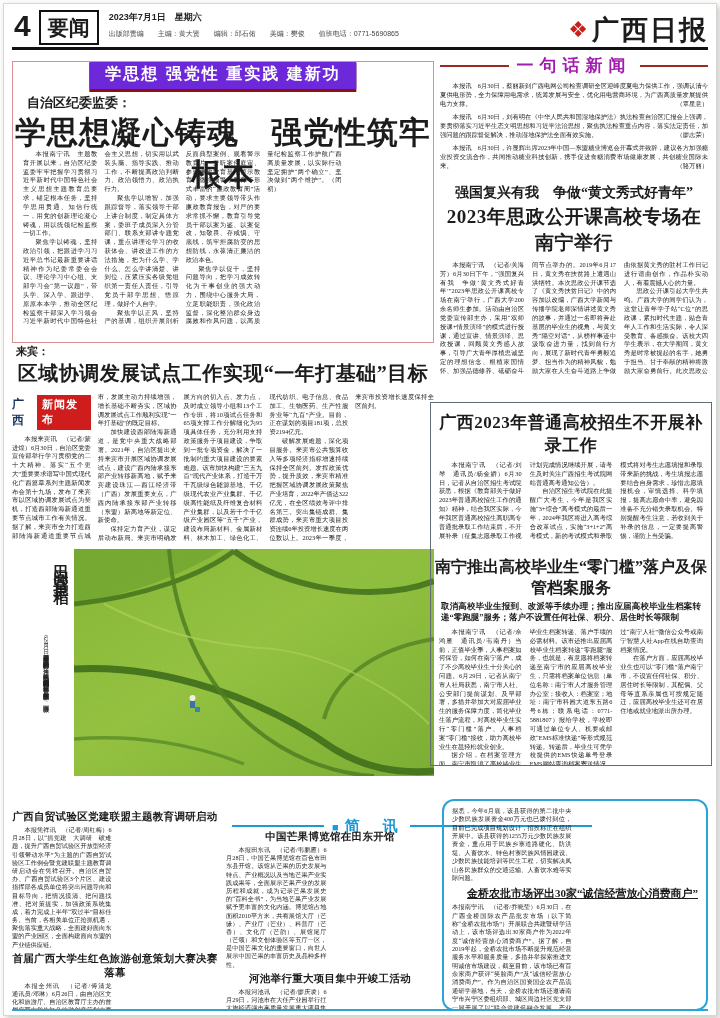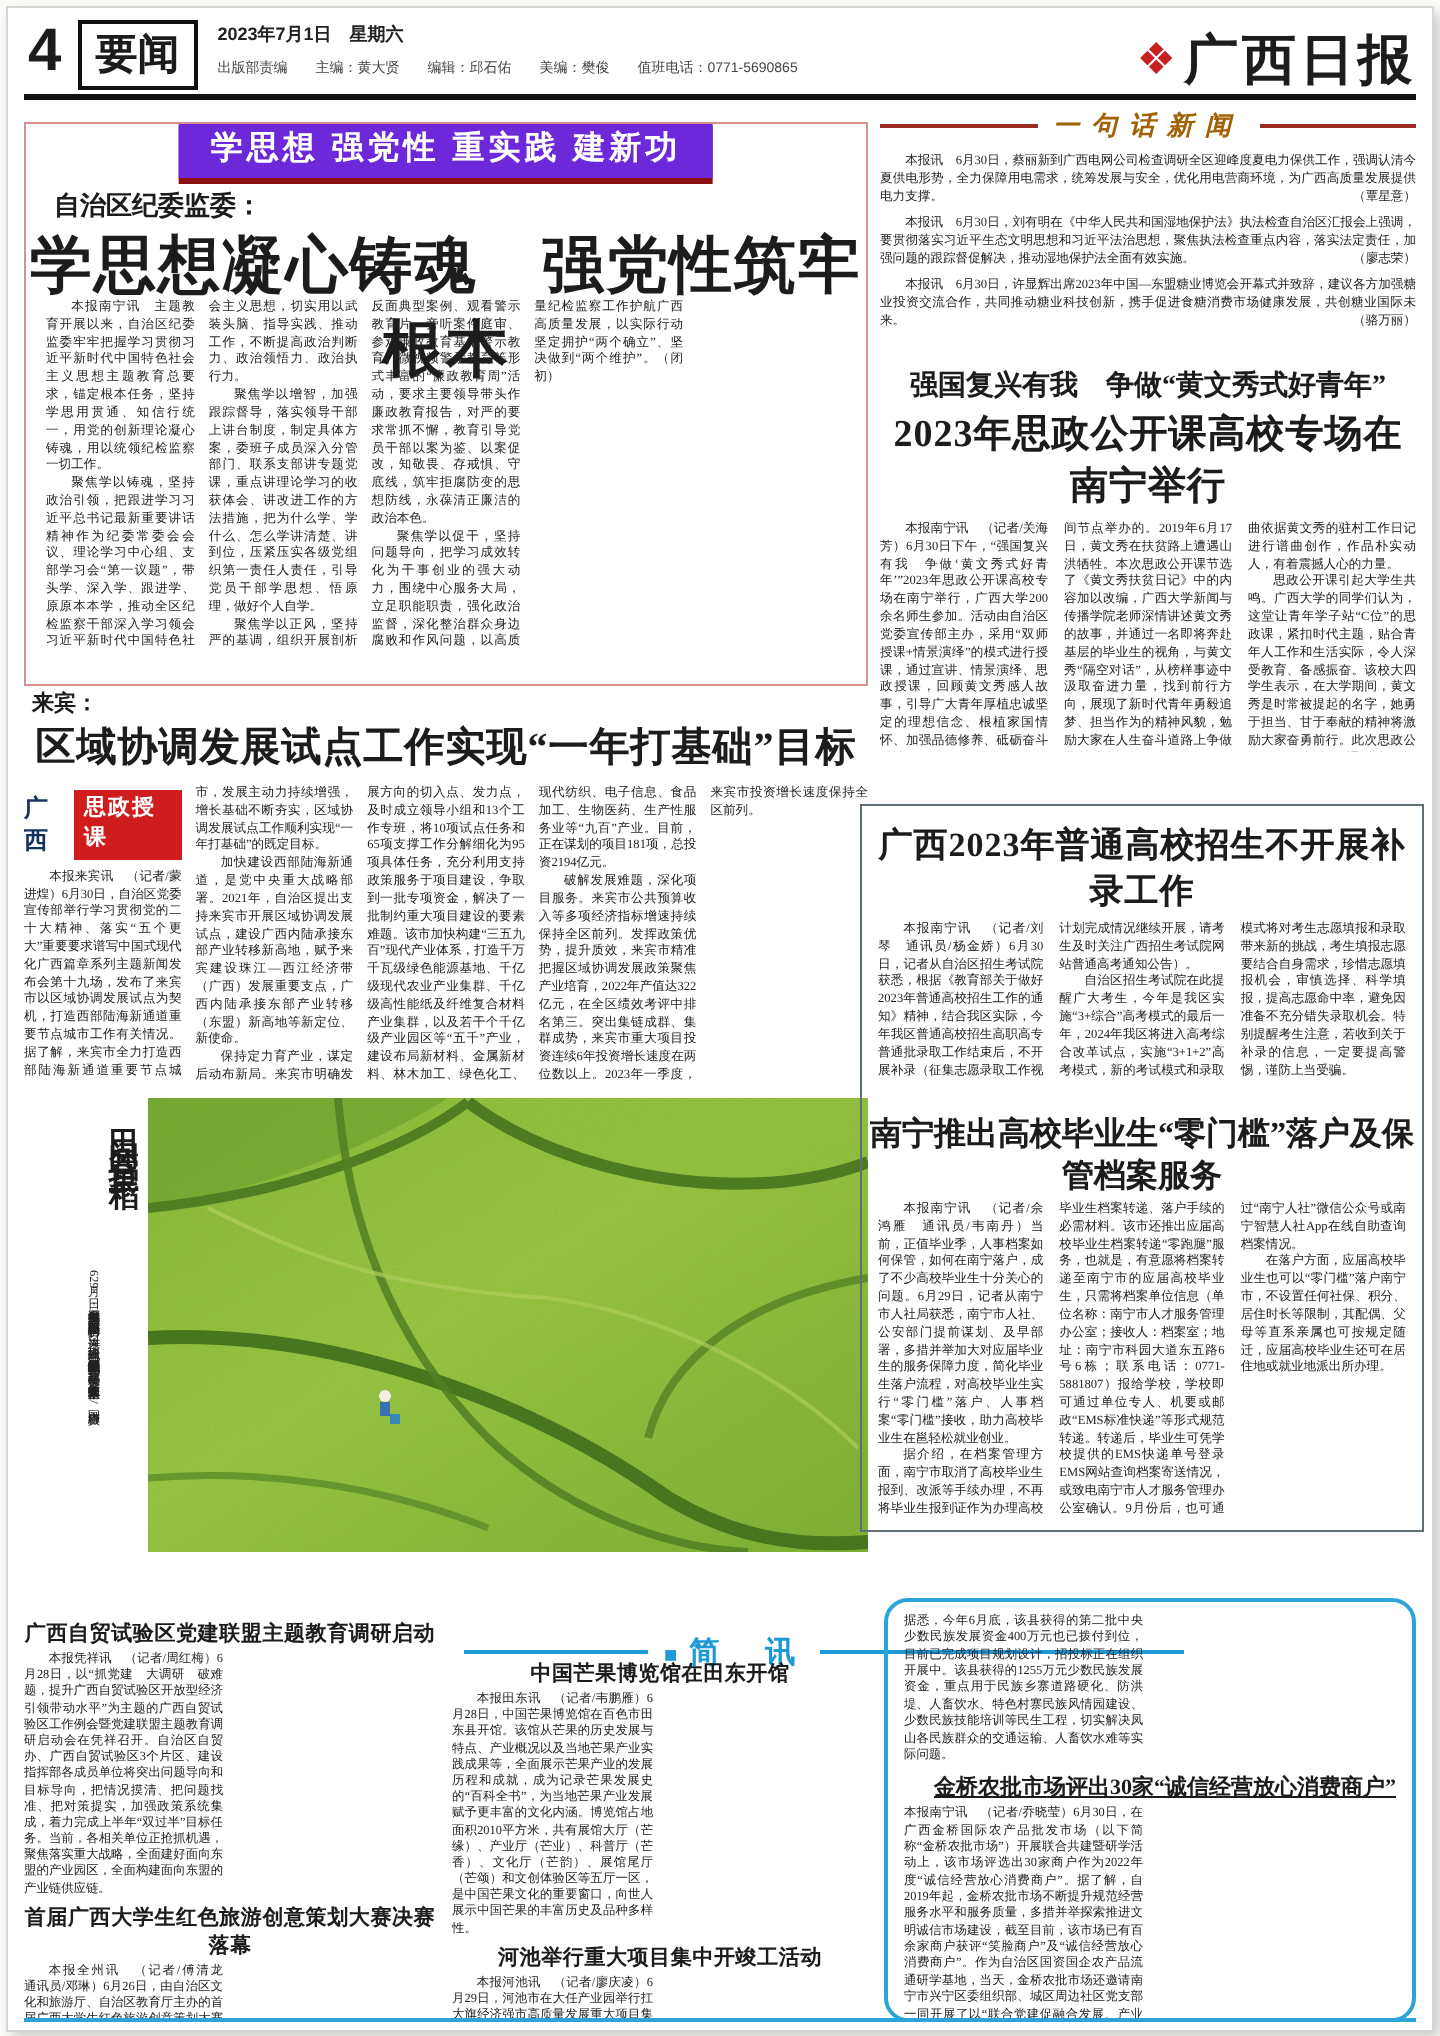--- a/index.html
+++ b/index.html
@@ -26,21 +26,21 @@
   
   .lead{left:8px;top:57px;width:420px;height:280px;border:1px solid #d89090;}
   .banner{position:absolute;left:50%;transform:translateX(-50%);top:-2px;background:#6d28d9;color:#fff;font-family:"Liberation Sans",sans-serif;font-weight:900;font-size:16px;letter-spacing:2px;padding:4px 16px;box-shadow:0 3px 0 #8d0f0f;white-space:nowrap;}
   .lead-kicker{position:absolute;left:14px;top:32px;font-size:13px;font-weight:bold;}
   .lead-head{position:absolute;left:0;top:50px;width:100%;text-align:center;font-family:"Liberation Sans",sans-serif;font-weight:900;font-size:31px;letter-spacing:1px;}
   .lead-body{position:absolute;left:10px;top:88px;width:400px;height:184px;}
   
   .osn{left:436px;top:50px;width:268px;height:127px;}
   .osn-titlerow{display:flex;align-items:center;margin-bottom:5px;}
   .osn-line{flex:1;height:2px;background:#9c2a24;}
-  .osn-title{color:#a16207;font-weight:bold;font-size:13px;letter-spacing:6px;padding:0 8px;white-space:nowrap;font-style:italic;}
+  .osn-title{color:#a21caf;font-weight:bold;font-size:17px;letter-spacing:6px;padding:0 8px;white-space:nowrap;}
   .osn-item{font-size:6.3px;line-height:1.42;text-align:justify;text-indent:2em;margin-bottom:4px;color:#222;}
   .byline{float:right;}
   
   .sz{left:436px;top:180px;width:268px;height:192px;}
   .sz-kicker{text-align:center;font-weight:bold;font-size:14px;margin-bottom:2px;}
   .sz-head{text-align:center;font-weight:900;font-size:19px;letter-spacing:.5px;margin-bottom:5px;}
   .sz-body{height:142px;}
   
   .lb{left:8px;top:340px;width:422px;height:203px;}
   .lb-kicker{font-size:11px;font-weight:bold;margin-left:4px;}
@@ -135,21 +135,21 @@
         <p>思政公开课引起大学生共鸣。广西大学的同学们认为，这堂让青年学子站“C位”的思政课，紧扣时代主题，贴合青年人工作和生活实际，令人深受教育、备感振奋。该校大四学生表示，在大学期间，黄文秀是时常被提起的名字，她勇于担当、甘于奉献的精神将激励大家奋勇前行。此次思政公开课知识视频可通过广西视听、央视频等App观看。</p>
       </div>
   </div>
 
   <div class="abs lb">
     <div class="lb-kicker">来宾：</div>
     <div class="lb-head">区域协调发展试点工作实现“一年打基础”目标</div>
     <div class="lb-body body-sm cols5">
       <div class="brand">
         <span class="brand-prefix">广西</span>
-        <span class="brand-label">思政授课</span>
+        <span class="brand-label">新闻发布</span>
       </div>
       <div>
           <p>本报来宾讯　（记者/蒙进煌）6月30日，自治区党委宣传部举行学习贯彻党的二十大精神、落实“五个更大”重要要求谱写中国式现代化广西篇章系列主题新闻发布会第十九场，发布了来宾市以区域协调发展试点为契机，打造西部陆海新通道重要节点城市工作有关情况。据了解，来宾市全力打造西部陆海新通道重要节点城市，发展主动力持续增强，增长基础不断夯实，区域协调发展试点工作顺利实现“一年打基础”的既定目标。</p>
           <p>加快建设西部陆海新通道，是党中央重大战略部署。2021年，自治区提出支持来宾市开展区域协调发展试点，建设广西内陆承接东部产业转移新高地，赋予来宾建设珠江—西江经济带（广西）发展重要支点，广西内陆承接东部产业转移（东盟）新高地等新定位、新使命。</p>
           <p>保持定力育产业，谋定后动布新局。来宾市明确发展方向的切入点、发力点，及时成立领导小组和13个工作专班，将10项试点任务和65项支撑工作分解细化为95项具体任务，充分利用支持政策服务于项目建设，争取到一批专项资金，解决了一批制约重大项目建设的要素难题。该市加快构建“三五九百”现代产业体系，打造千万千瓦级绿色能源基地、千亿级现代农业产业集群、千亿级高性能纸及纤维复合材料产业集群，以及若干个千亿级产业园区等“五千”产业，建设布局新材料、金属新材料、林木加工、绿色化工、现代纺织、电子信息、食品加工、生物医药、生产性服务业等“九百”产业。目前，正在谋划的项目181项，总投资2194亿元。</p>
           <p>破解发展难题，深化项目服务。来宾市公共预算收入等多项经济指标增速持续保持全区前列。发挥政策优势，提升质效，来宾市精准把握区域协调发展政策聚焦产业培育，2022年产值达322亿元，在全区绩效考评中排名第三。突出集链成群、集群成势，来宾市重大项目投资连续6年投资增长速度在两位数以上。2023年一季度，来宾市投资增长速度保持全区前列。</p>
         </div>
     </div>
   </div>
 
@@ -192,20 +192,21 @@
     </div>
   </div>
 
   <div class="abs box1">
     <div class="gk-head">广西2023年普通高校招生不开展补录工作</div>
     <div class="gk-body body-sm cols3">
         <p>本报南宁讯　（记者/刘琴　通讯员/杨金娇）6月30日，记者从自治区招生考试院获悉，根据《教育部关于做好2023年普通高校招生工作的通知》精神，结合我区实际，今年我区普通高校招生高职高专普通批录取工作结束后，不开展补录（征集志愿录取工作视计划完成情况继续开展，请考生及时关注广西招生考试院网站普通高考通知公告）。</p>
         <p>自治区招生考试院在此提醒广大考生，今年是我区实施“3+综合”高考模式的最后一年，2024年我区将进入高考综合改革试点，实施“3+1+2”高考模式，新的考试模式和录取模式将对考生志愿填报和录取带来新的挑战，考生填报志愿要结合自身需求，珍惜志愿填报机会，审慎选择、科学填报，提高志愿命中率，避免因准备不充分错失录取机会。特别提醒考生注意，若收到关于补录的信息，一定要提高警惕，谨防上当受骗。</p>
       </div>
     <div class="nn-head">南宁推出高校毕业生“零门槛”落户及保管档案服务</div>
+    <div class="nn-sub">取消高校毕业生报到、改派等手续办理；推出应届高校毕业生档案转递“零跑腿”服务；落户不设置任何社保、积分、居住时长等限制</div>
     <div class="nn-body body-sm cols3">
         <p>本报南宁讯　（记者/佘鸿雁　通讯员/韦南丹）当前，正值毕业季，人事档案如何保管，如何在南宁落户，成了不少高校毕业生十分关心的问题。6月29日，记者从南宁市人社局获悉，南宁市人社、公安部门提前谋划、及早部署，多措并举加大对应届毕业生的服务保障力度，简化毕业生落户流程，对高校毕业生实行“零门槛”落户、人事档案“零门槛”接收，助力高校毕业生在邕轻松就业创业。</p>
         <p>据介绍，在档案管理方面，南宁市取消了高校毕业生报到、改派等手续办理，不再将毕业生报到证作为办理高校毕业生档案转递、落户手续的必需材料。该市还推出应届高校毕业生档案转递“零跑腿”服务，也就是，有意愿将档案转递至南宁市的应届高校毕业生，只需将档案单位信息（单位名称：南宁市人才服务管理办公室；接收人：档案室；地址：南宁市科园大道东五路6号6栋；联系电话：0771-5881807）报给学校，学校即可通过单位专人、机要或邮政“EMS标准快递”等形式规范转递。转递后，毕业生可凭学校提供的EMS快递单号登录EMS网站查询档案寄送情况，或致电南宁市人才服务管理办公室确认。9月份后，也可通过“南宁人社”微信公众号或南宁智慧人社App在线自助查询档案情况。</p>
         <p>在落户方面，应届高校毕业生也可以“零门槛”落户南宁市，不设置任何社保、积分、居住时长等限制，其配偶、父母等直系亲属也可按规定随迁，应届高校毕业生还可在居住地或就业地派出所办理。</p>
       </div>
   </div>
 
   <div class="abs bdivider">
     <div class="bline bl1"></div>
     <div class="btitle"><span class="bsq">■</span><span>简　讯</span></div>

